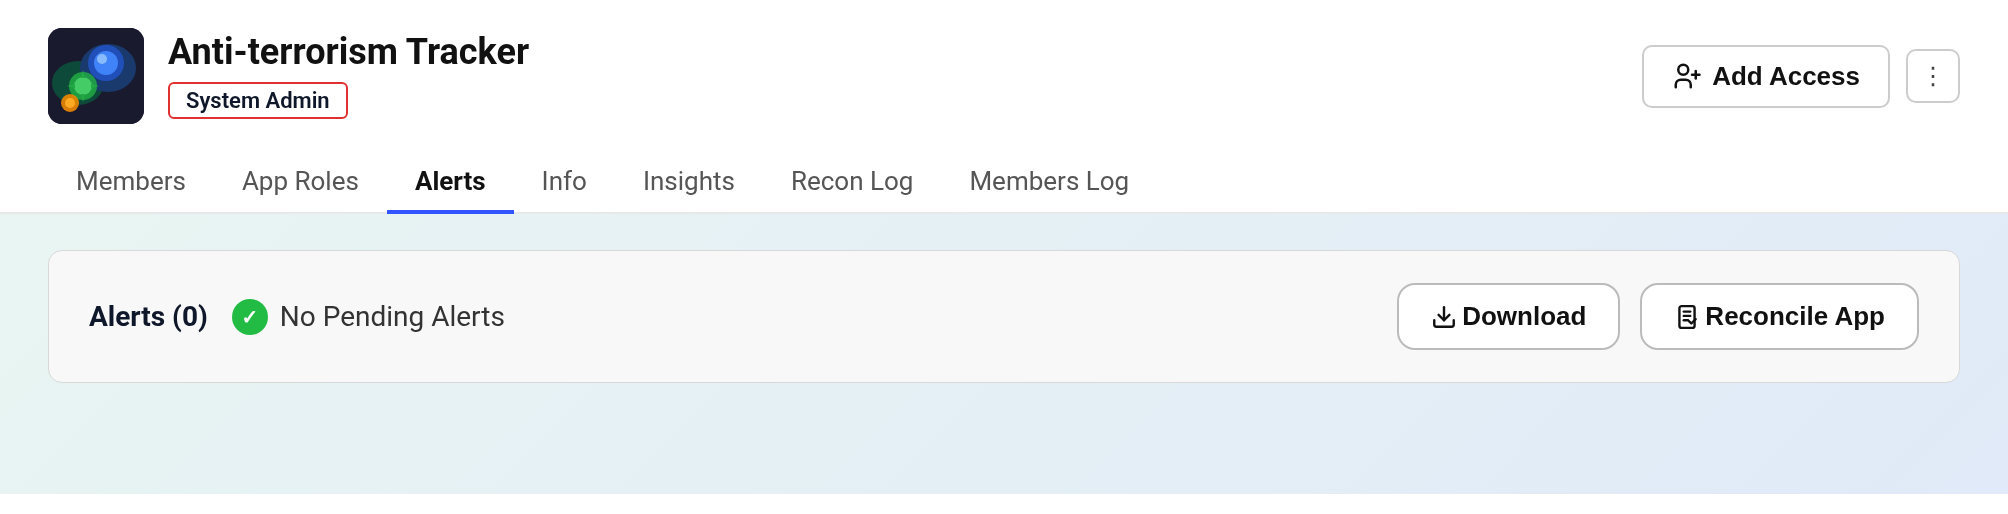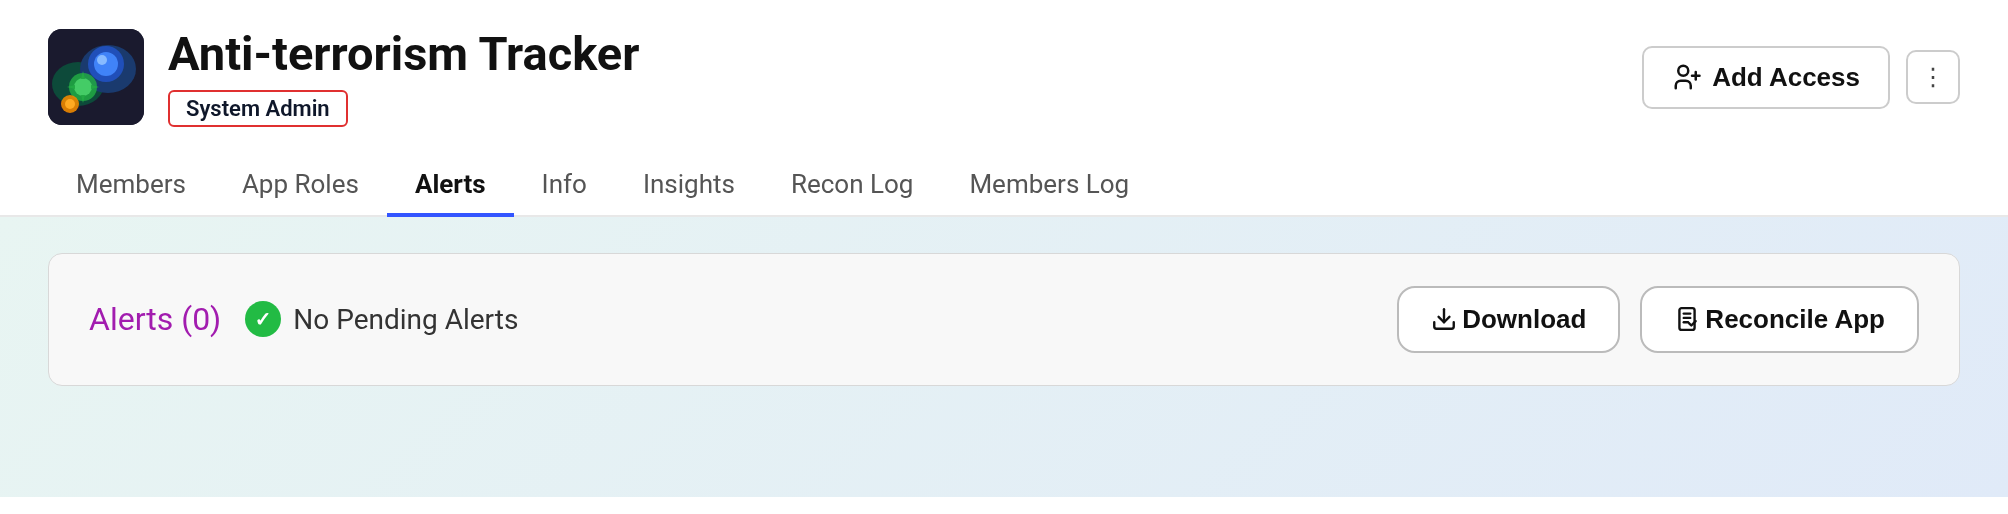--- a/index.html
+++ b/index.html
@@ -43,21 +43,21 @@
       height: 96px;
     }
 
     .app-title-block {
       display: flex;
       flex-direction: column;
       gap: 10px;
     }
 
     .app-title {
-      font-size: 47px;
+      font-size: 36px;
       font-weight: 700;
       color: #111111;
       line-height: 1.1;
     }
 
     .badge-system-admin {
       display: inline-block;
       border: 2px solid #e03030;
       color: #0f172a;
       border-radius: 6px;
@@ -148,23 +148,23 @@
       justify-content: space-between;
     }
 
     .alerts-left {
       display: flex;
       align-items: center;
       gap: 24px;
     }
 
     .alerts-count {
-      font-size: 32px;
-      font-weight: 400;
-      color: #a21caf;
+      font-size: 28px;
+      font-weight: 700;
+      color: #0f172a;
     }
 
     .alerts-status {
       display: flex;
       align-items: center;
       gap: 12px;
       font-size: 28px;
       color: #333333;
     }
 

